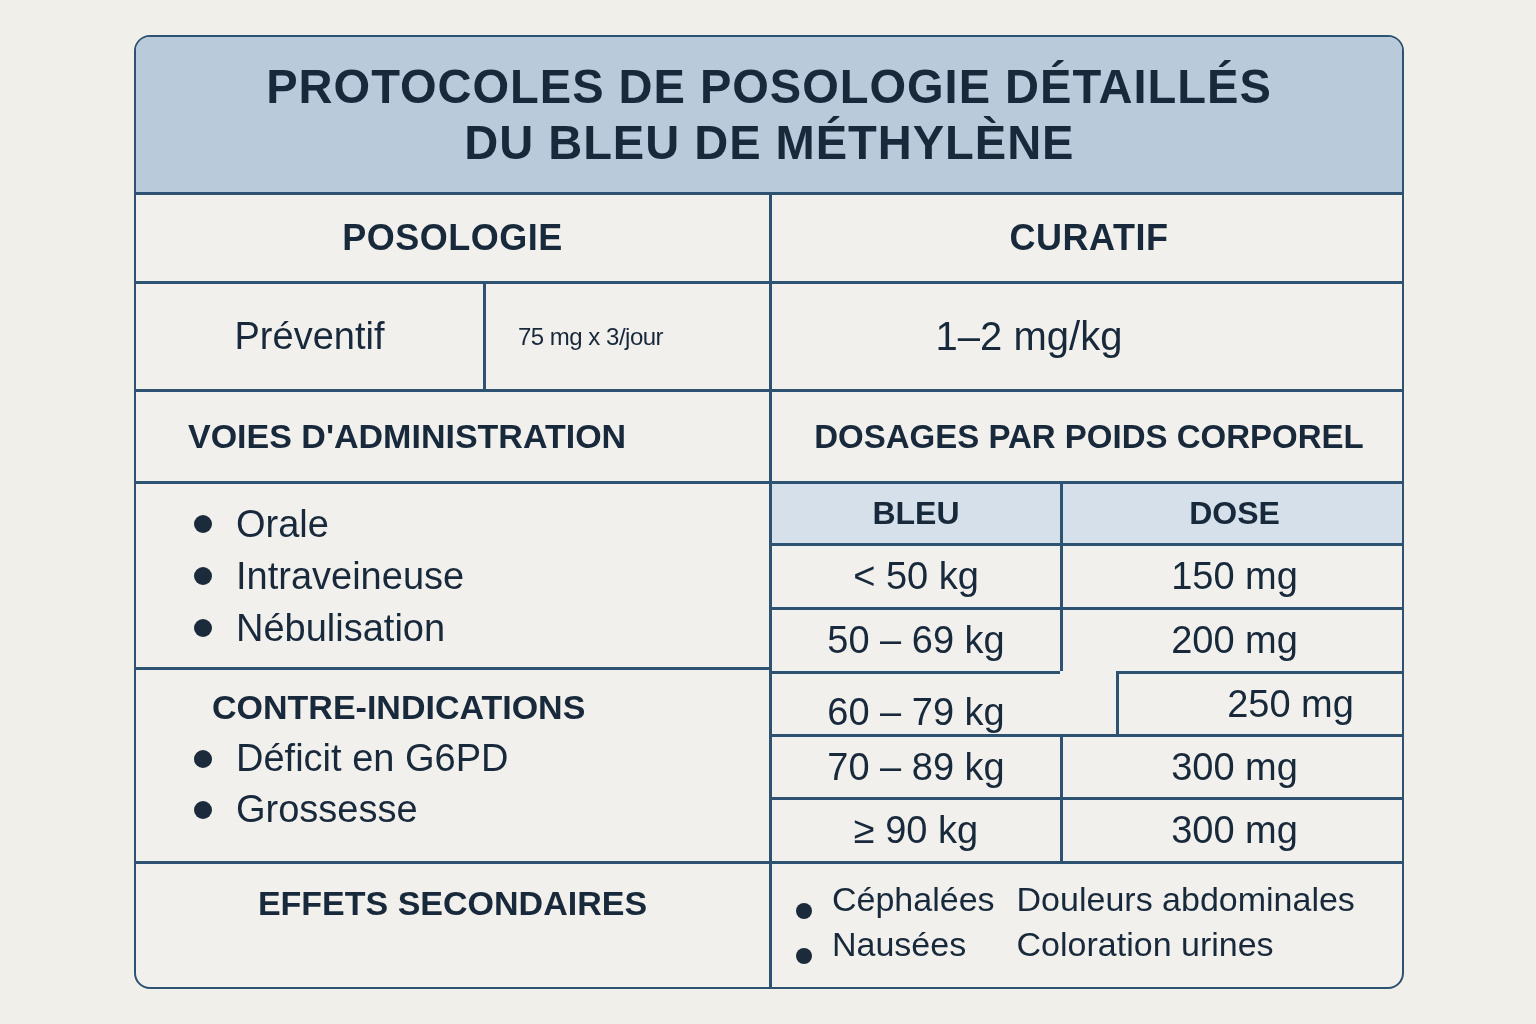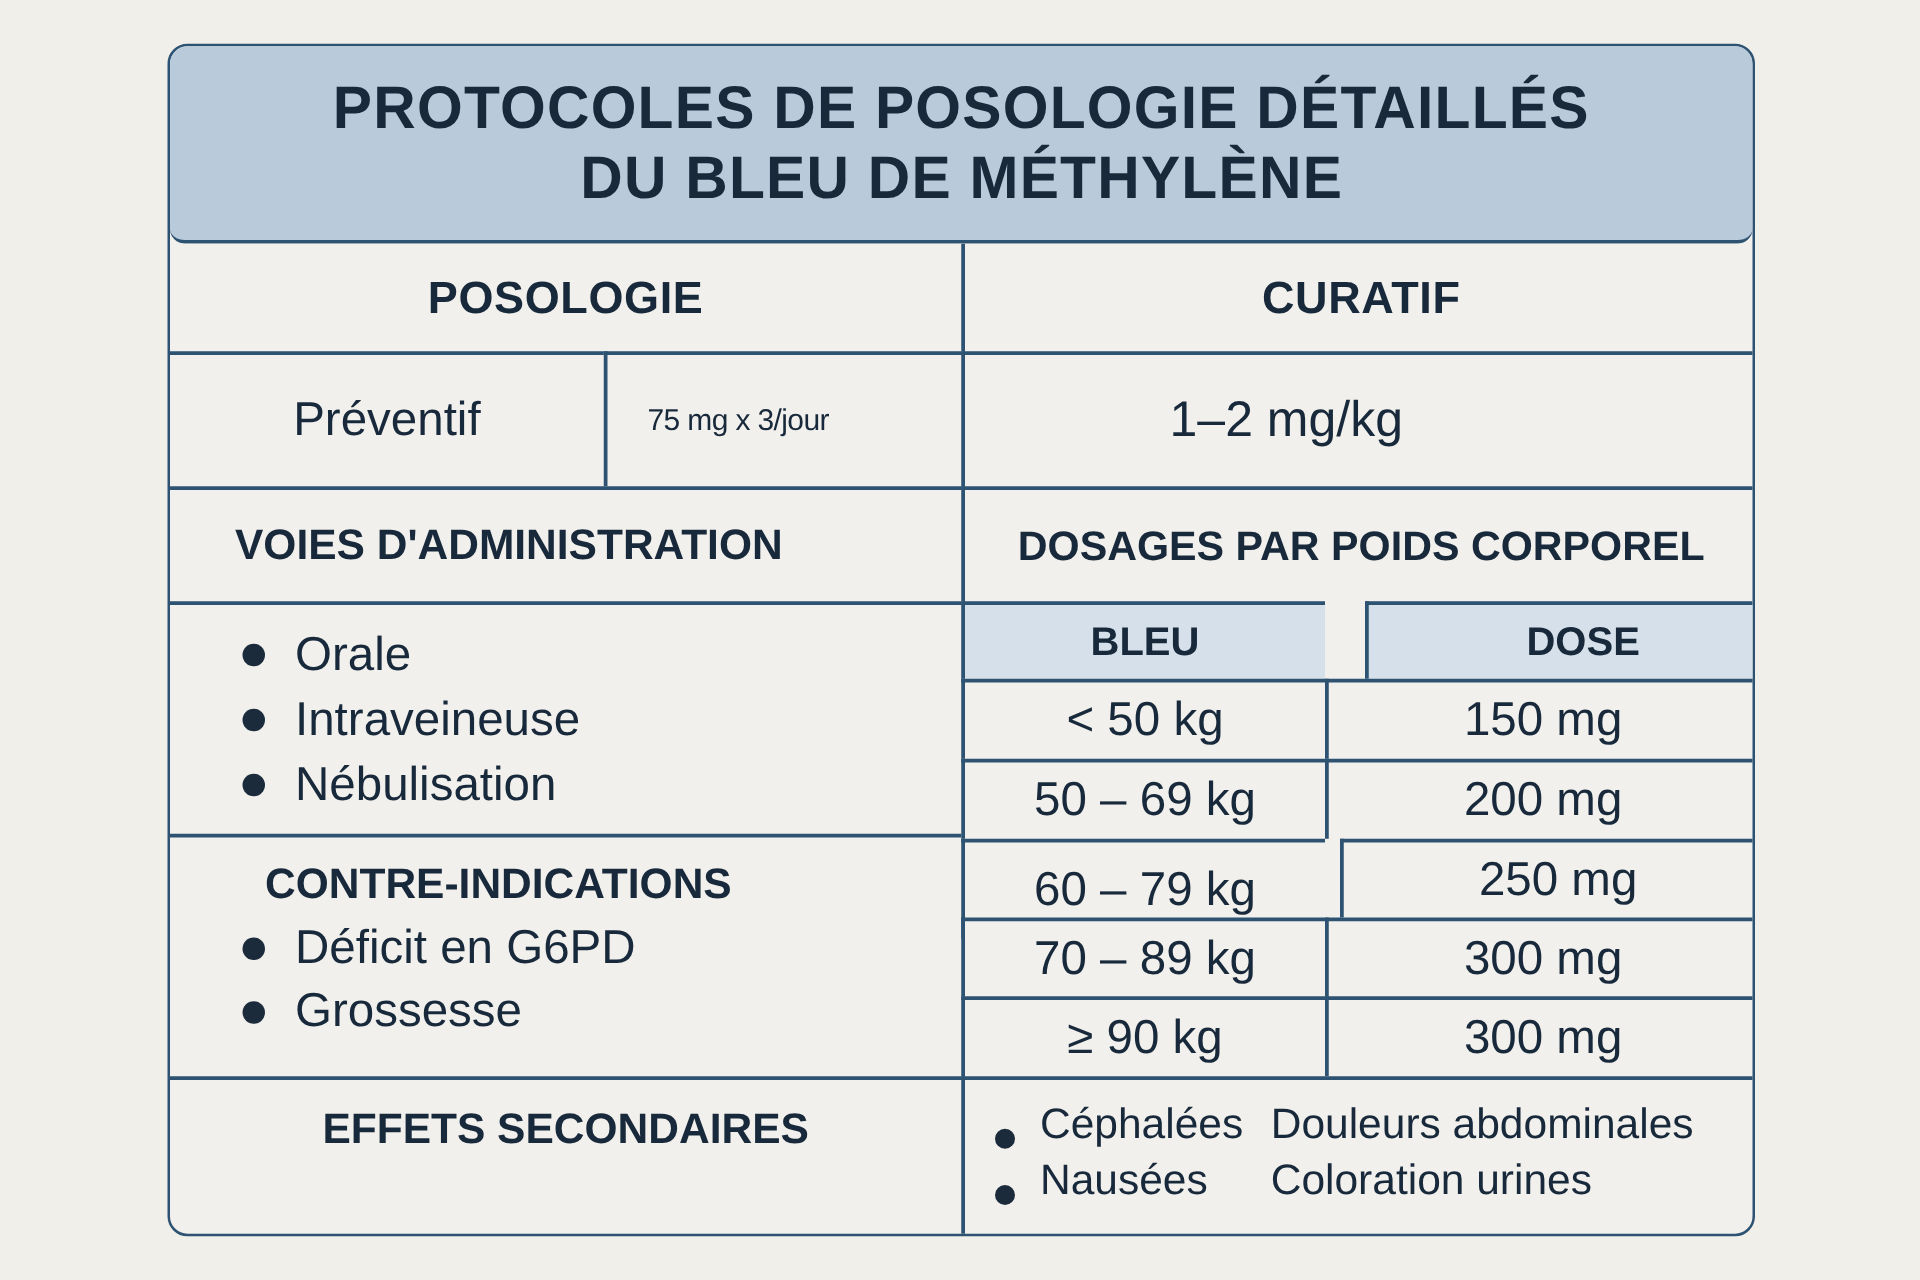--- a/index.html
+++ b/index.html
@@ -5,21 +5,21 @@
     * { box-sizing: border-box; margin: 0; padding: 0; }
     html, body { width: 1536px; height: 1024px; background: #f1efea; overflow: hidden; }
     body { font-family: "Liberation Sans", sans-serif; color: #1b2b3c; position: relative; }
     .card {
       position: absolute; left: 134px; top: 35px; width: 1270px; height: 954px;
       background: #f2f0ec; border-radius: 16px; border: 2px solid #2d5272; overflow: hidden;
     }
     .header {
       position: absolute; left: 0; top: 0; width: 100%; height: 158px;
       background: #b9cbdb; border-bottom: 3px solid #2d5272;
-      display: flex; flex-direction: column; align-items: center; justify-content: center; border-radius: 12px;
+      display: flex; flex-direction: column; align-items: center; justify-content: center;
     }
     .header .line {
       font-weight: bold; font-size: 48px; letter-spacing: 1px; color: #17293b; line-height: 56px;
       transform: scaleX(0.98);
     }
     .cell {
       position: absolute; display: flex; align-items: center; justify-content: center;
       border-color: #2d5272; border-style: solid; border-width: 0;
     }
     .bt { border-top-width: 3px; }
@@ -96,42 +96,42 @@
       <li>
           <span class="dot"></span>
           <span>Grossesse</span>
         </li>
     </ul>
   </div>
 
   <div class="cell bt bl subhead-bg" style="left:633px;top:444px;width:291px;height:62px;">
     <span class="h3" style="font-size:32px;">BLEU</span>
   </div>
-  <div class="cell bt bl subhead-bg" style="left:956px;top:444px;width:346px;height:62px;">
+  <div class="cell bt bl subhead-bg" style="left:924px;top:444px;width:346px;height:62px;">
     <span class="h3" style="font-size:32px;">DOSE</span>
   </div>
 
   <div class="cell bt bl" style="left:633px;top:506px;width:291px;height:64px;">
       <span class="txt">&lt; 50 kg</span>
     </div>
   <div class="cell bt bl" style="left:924px;top:506px;width:346px;height:64px;">
       <span class="txt">150 mg</span>
     </div>
 
   <div class="cell bt bl" style="left:633px;top:570px;width:291px;height:64px;">
       <span class="txt">50 – 69 kg</span>
     </div>
   <div class="cell bt bl" style="left:924px;top:570px;width:346px;height:64px;">
       <span class="txt">200 mg</span>
     </div>
 
   <div class="cell bt bl" style="left:633px;top:634px;width:291px;height:80px;">
       <span class="txt">60 – 79 kg</span>
     </div>
-  <div class="cell bt bl" style="left:936px;top:634px;width:346px;height:63px;">
+  <div class="cell bt bl" style="left:980px;top:634px;width:346px;height:63px;">
       <span class="txt">250 mg</span>
     </div>
 
   <div class="cell bt bl" style="left:633px;top:697px;width:291px;height:63px;">
       <span class="txt">70 – 89 kg</span>
     </div>
   <div class="cell bt bl" style="left:924px;top:697px;width:346px;height:63px;">
       <span class="txt">300 mg</span>
     </div>
 

